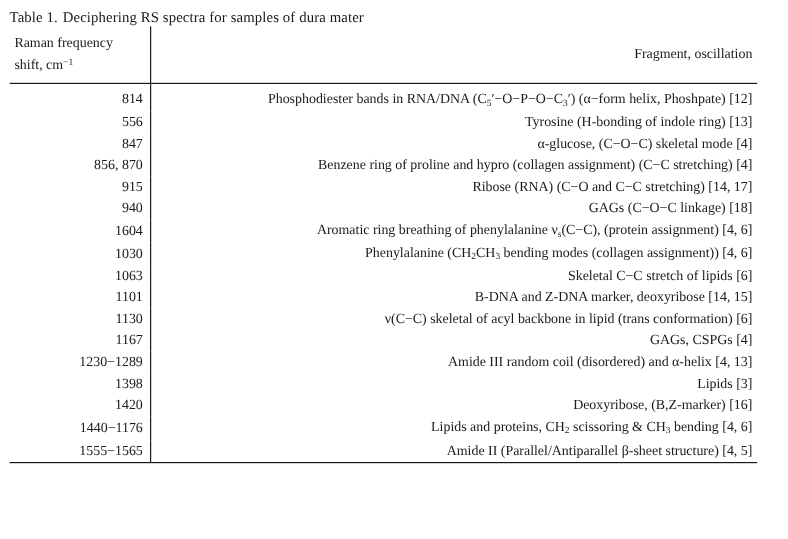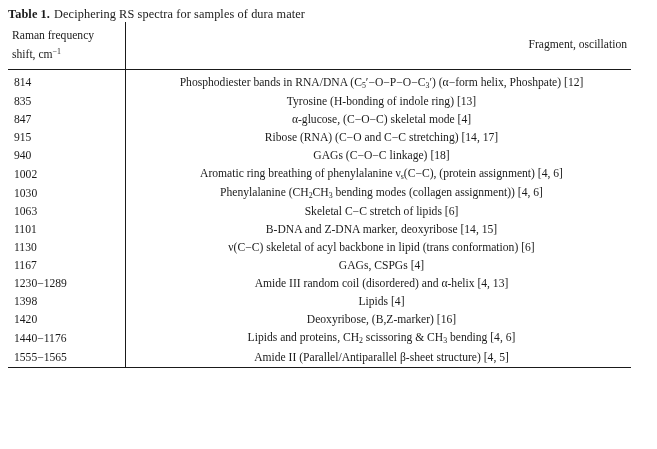--- a/index.html
+++ b/index.html
@@ -22,21 +22,21 @@
     padding: 0;
   }
   .caption {
     margin: 7px 0 0 8px;
     font-size: 12.3px;
     line-height: 15px;
     letter-spacing: 0.1px;
     white-space: nowrap;
   }
   .caption .cap-label {
-    font-weight: bold;
+    font-weight: normal;
     margin-right: 4px;
   }
   table.rs-table {
     margin-left: 8px;
     width: 623px;
     border-collapse: collapse;
     table-layout: fixed;
     font-size: 11.6px;
   }
   thead th {
@@ -52,28 +52,28 @@
     padding: 6px 4px 7px 4px;
     line-height: 15.5px;
   }
   th.col-fragment {
     text-align: right;
     vertical-align: middle;
     padding: 6px 4px 7px 4px;
   }
   tbody td.shift {
     width: 109px;
-    text-align: left;
+    text-align: right;
     vertical-align: middle;
     border-right: 1.1px solid #1a1a1a;
     padding: 2px 6px 3px 6px;
     white-space: nowrap;
   }
   tbody td.fragment {
-    text-align: center;
+    text-align: right;
     vertical-align: middle;
     padding: 2px 4px 3px 10px;
     white-space: nowrap;
     font-family: Liberation Serif, serif;
   }
   tbody tr.first-row td.shift,
   tbody tr.first-row td.fragment {
     padding-top: 6px;
   }
   tbody tr.last-row td.shift,
@@ -108,37 +108,41 @@
         </th>
         <th class="col-fragment">Fragment, oscillation</th>
       </tr>
     </thead>
     <tbody id="table-body">
         <tr class="first-row">
           <td class="shift">814</td>
           <td class="fragment">Phosphodiester bands in RNA/DNA (C<sub>5</sub>′−O−P−O−C<sub>3</sub>′) (α−form helix, Phoshpate) [12]</td>
         </tr>
         <tr>
-          <td class="shift">835</td>
+          <td class="shift">556</td>
           <td class="fragment">Tyrosine (H-bonding of indole ring) [13]</td>
         </tr>
         <tr>
           <td class="shift">847</td>
           <td class="fragment">α-glucose, (C−O−C) skeletal mode [4]</td>
+        </tr>
+        <tr>
+          <td class="shift">856, 870</td>
+          <td class="fragment">Benzene ring of proline and hypro (collagen assignment) (C−C stretching) [4]</td>
         </tr>
         <tr>
           <td class="shift">915</td>
           <td class="fragment">Ribose (RNA) (C−O and C−C stretching) [14, 17]</td>
         </tr>
         <tr>
           <td class="shift">940</td>
           <td class="fragment">GAGs (C−O−C linkage) [18]</td>
         </tr>
         <tr>
-          <td class="shift">1002</td>
+          <td class="shift">1604</td>
           <td class="fragment">Aromatic ring breathing of phenylalanine ν<sub>s</sub>(C−C), (protein assignment) [4, 6]</td>
         </tr>
         <tr>
           <td class="shift">1030</td>
           <td class="fragment">Phenylalanine (CH<sub>2</sub>CH<sub>3</sub> bending modes (collagen assignment)) [4, 6]</td>
         </tr>
         <tr>
           <td class="shift">1063</td>
           <td class="fragment">Skeletal C−C stretch of lipids [6]</td>
         </tr>
@@ -153,21 +157,21 @@
         <tr>
           <td class="shift">1167</td>
           <td class="fragment">GAGs, CSPGs [4]</td>
         </tr>
         <tr>
           <td class="shift">1230−1289</td>
           <td class="fragment">Amide III random coil (disordered) and α-helix [4, 13]</td>
         </tr>
         <tr>
           <td class="shift">1398</td>
-          <td class="fragment">Lipids [4]</td>
+          <td class="fragment">Lipids [3]</td>
         </tr>
         <tr>
           <td class="shift">1420</td>
           <td class="fragment">Deoxyribose, (B,Z-marker) [16]</td>
         </tr>
         <tr>
           <td class="shift">1440−1176</td>
           <td class="fragment">Lipids and proteins, CH<sub>2</sub> scissoring &amp; CH<sub>3</sub> bending [4, 6]</td>
         </tr>
         <tr>

